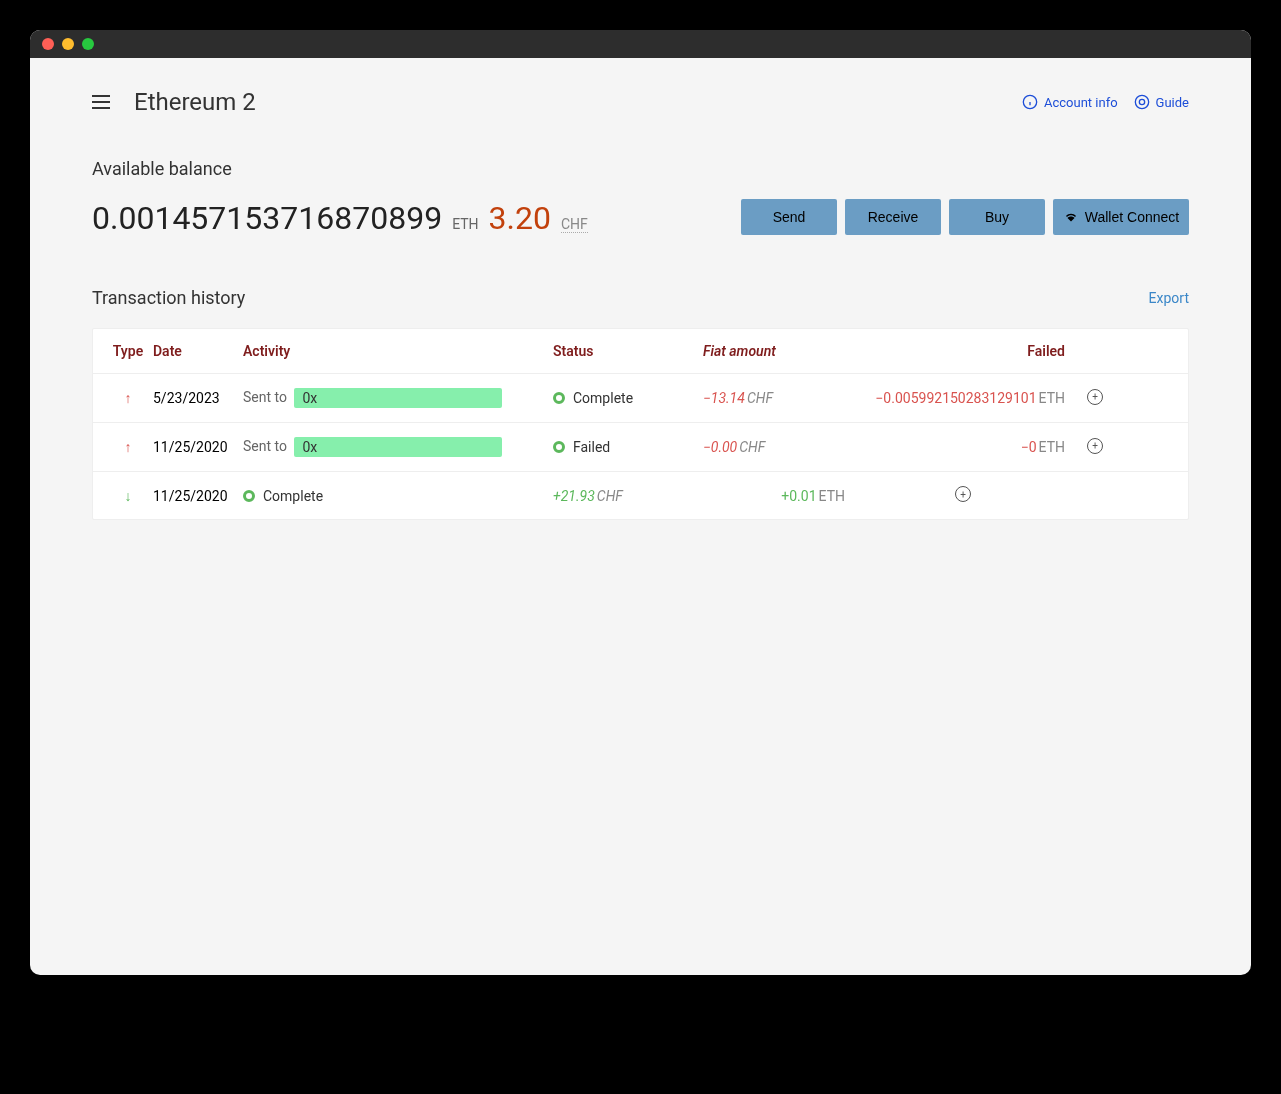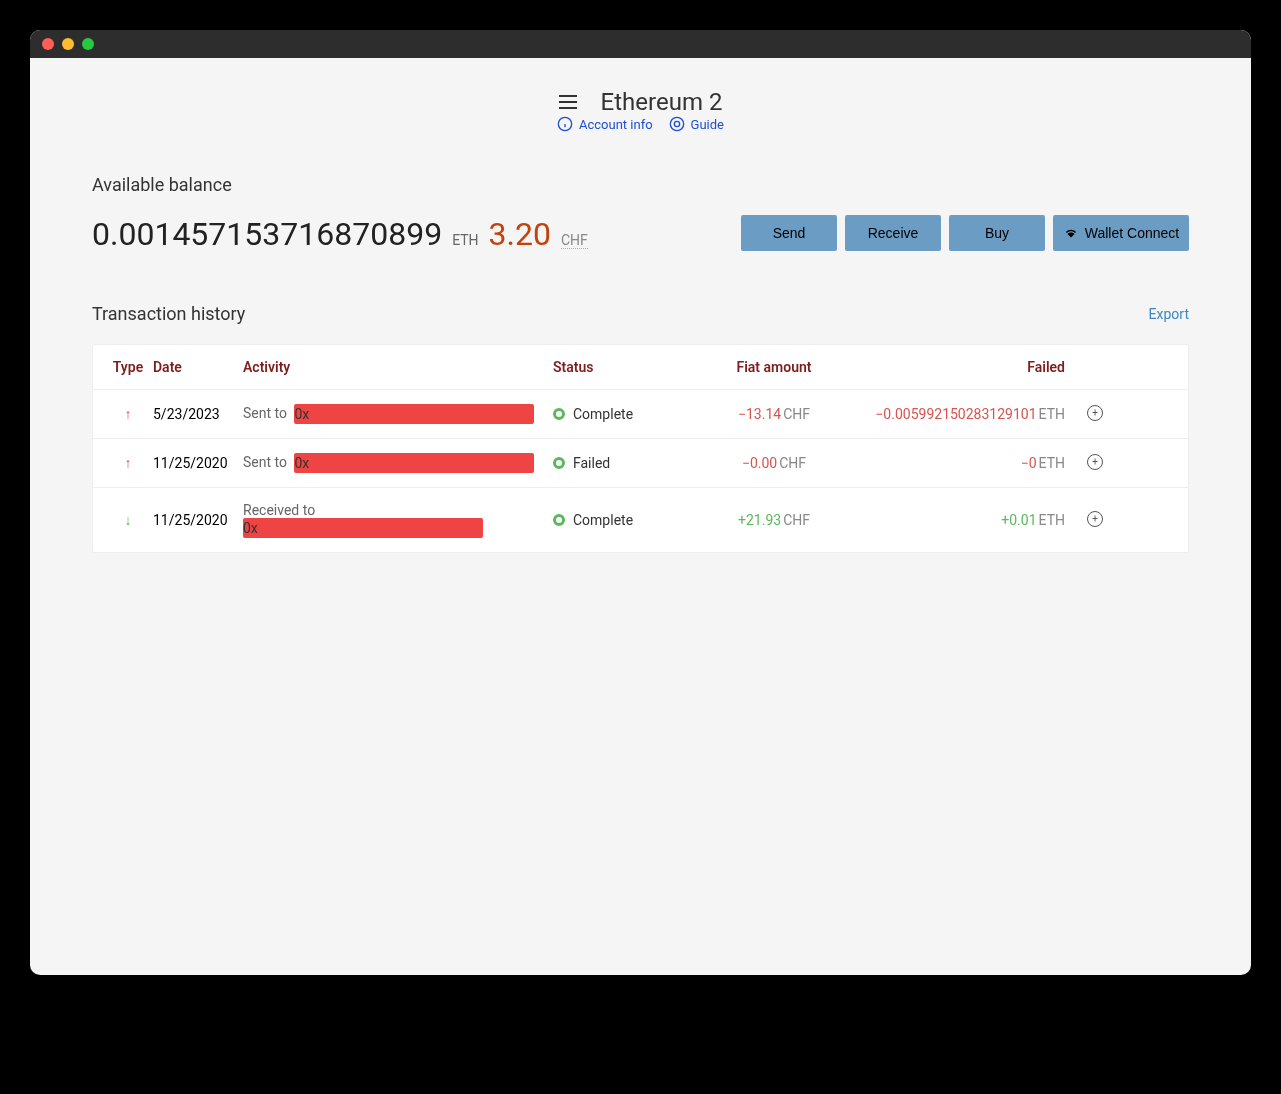--- a/index.html
+++ b/index.html
@@ -34,21 +34,20 @@
     .tl-yellow { background: #ffbd2e; }
     .tl-green { background: #27c93f; }
     .content {
       padding: 30px 62px;
     }
     .header-row {
       display: flex;
       justify-content: space-between;
       align-items: center;
       margin-bottom: 42px;
-      flex-direction: column;
     }
     .header-left {
       display: flex;
       align-items: center;
       gap: 24px;
     }
     .hamburger {
       width: 18px;
       height: 14px;
       display: flex;
@@ -165,33 +164,33 @@
       padding: 14px 10px;
       border-bottom: 1px solid #eee;
       font-size: 14px;
     }
     .tx-row:last-child { border-bottom: none; }
     .tx-header {
       font-weight: 600;
       color: #7f1d1d;
     }
     .col-type { text-align: center; }
-    .col-fiat { text-align: center; padding-right: 8px;}
+    .col-fiat { text-align: left; padding-right: 8px; font-style: italic;}
     .col-amount { text-align: right; padding-right: 8px;}
     .col-detail { text-align: center; }
     .arrow-up { color: #d9534f; }
     .arrow-down { color: #5cb85c; }
     .activity-text { color: #666; margin-right: 4px;}
     .addr-pill {
       display: inline-block;
-      background: #ef4444;
-      color: #333;
-      padding: 2px 0;
+      background: #86efac;
+      color: #333;
+      padding: 2px 8px;
       border-radius: 2px;
-      width: 240px;
+      width: 208px;
       vertical-align: middle;
     }
     .status-cell {
       display: flex;
       align-items: center;
       gap: 8px;
       color: #333;
     }
     .status-dot {
       width: 12px;
@@ -336,24 +335,20 @@
     <div class="col-amount">
       <span class="neg">−0</span><span class="unit">ETH</span>
     </div>
     <div class="col-detail">
       <span class="detail-icon"></span>
     </div>
   </div>
           <div class="tx-row">
     <div class="col-type arrow-down">↓</div>
     <div>11/25/2020</div>
-    <div>
-      <span class="activity-text">Received to</span>
-      <span class="addr-pill">0x</span>
-    </div>
     <div class="status-cell">
       <span class="status-dot"></span>
       <span>Complete</span>
     </div>
     <div class="col-fiat">
       <span class="pos">+21.93</span><span class="unit">CHF</span>
     </div>
     <div class="col-amount">
       <span class="pos">+0.01</span><span class="unit">ETH</span>
     </div>

